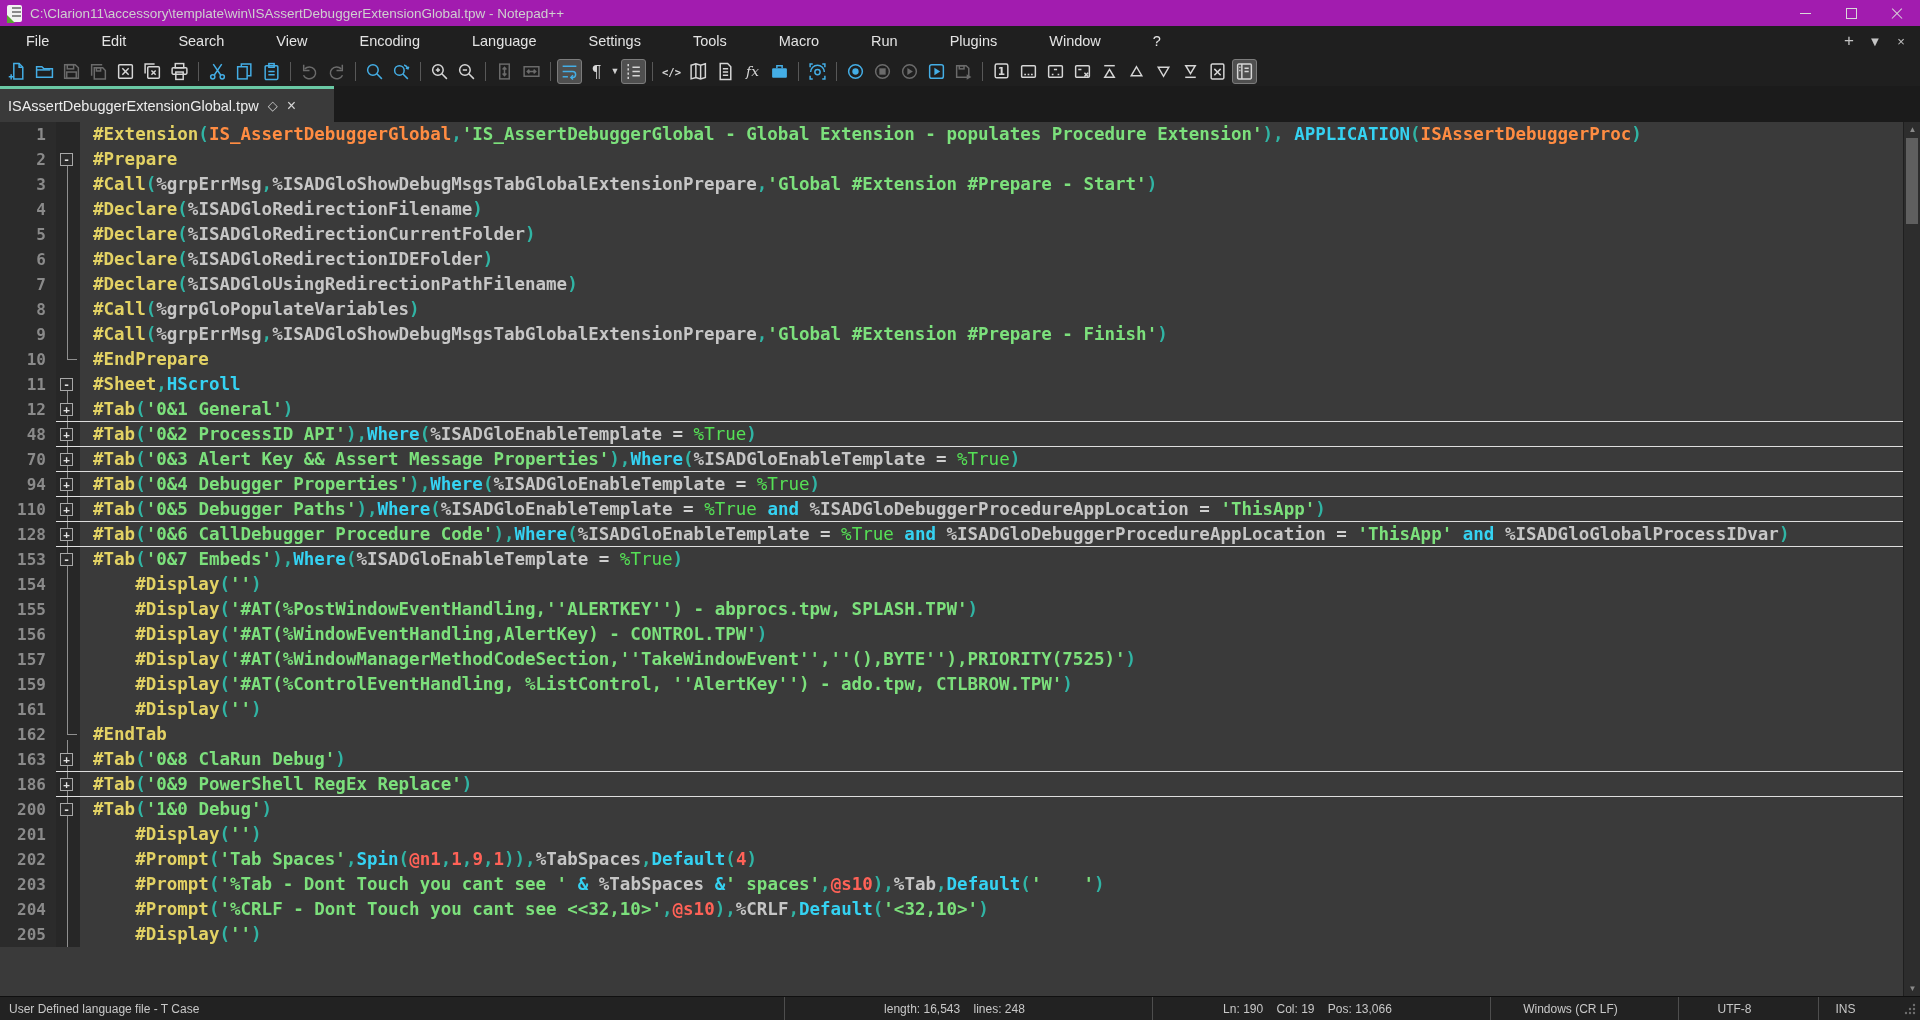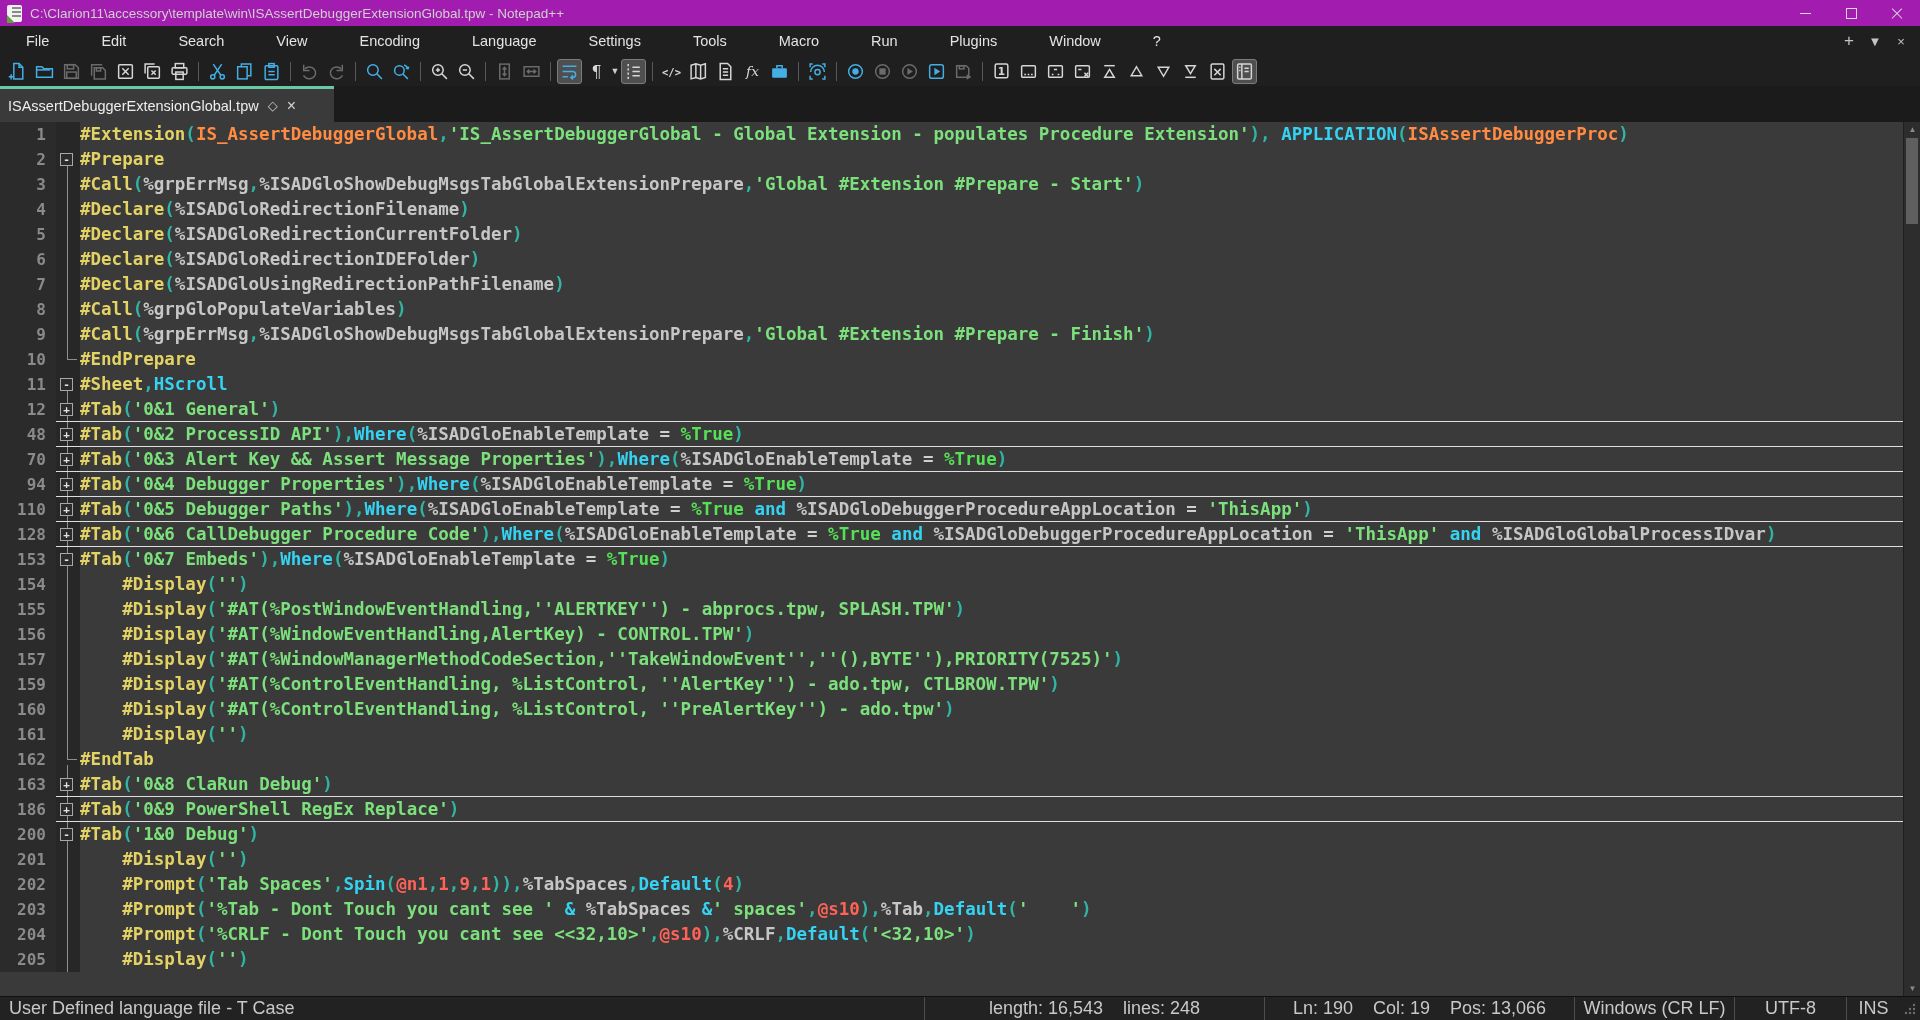--- a/index.html
+++ b/index.html
@@ -61,44 +61,44 @@
          font:600 16px/25px "DejaVu Sans Mono", monospace; }
   .um { flex:1; display:flex; position:relative; min-width:0; }
   .fm { width:24px; flex:none; background:#272727; position:relative; }
   .fs { position:absolute; left:11px; width:1px; background:#8f8f8f; }
   .fs.up { top:0; height:7px; } .fs.dn { top:18px; height:7px; }
   .fs.full { top:0; height:25px; } .fs.half { top:0; height:12px; }
   .fh { position:absolute; left:11px; top:12px; width:10px; height:1px; background:#8f8f8f; }
   .fb { position:absolute; left:4px; top:6px; width:13px; height:13px; border:1px solid #a8a8a8;
         color:#e2e2e2; font:700 11px/11px "DejaVu Sans Mono", monospace; text-align:center;
         background:#2b2b2b; z-index:2; }
-  .cl { flex:1; white-space:pre; overflow:hidden;
+  .cl { flex:1; padding-left:13px; white-space:pre; overflow:hidden;
         font:600 17.5px/25px "DejaVu Sans Mono", monospace; color:#d0d0d0; min-width:0; }
   .uline { position:absolute; left:0; right:0; bottom:0; height:1px; background:#dedede; }
   .tk-k { color:var(--keyword-yellow); font-weight:800; }
   .tk-o { color:var(--ident-orange);  font-weight:800; }
   .tk-s { color:var(--string-green); }
   .tk-p { color:var(--punct-teal); }
   .tk-v { color:var(--variable-gray); }
   .tk-c { color:var(--cyan-keyword); font-weight:800; }
-  .tk-t { color:var(--true-green);  font-weight:700; }
+  .tk-t { color:var(--true-green);  font-weight:400; }
   .tk-n { color:var(--number-red);  font-weight:700; }
   .tk-w { color:#d0d0d0; }
 
   
   .vsb { position:absolute; right:0; top:0; bottom:0; width:17px; background:#2d2d2d;
          border-left:1px solid #1f1f1f; }
   .vsb-arrow { position:absolute; left:0; width:17px; height:15px; color:#8a8a8a; font-size:8px;
          display:flex; align-items:center; justify-content:center; }
   .vsb-up { top:0; } .vsb-dn { bottom:0; }
   .vsb-thumb { position:absolute; left:2px; right:2px; top:16px; height:86px; background:#5f5f5f; }
 
   
   .statusbar { height:24px; background:#222222; border-top:1px solid #101010; display:flex;
-               align-items:center; color:#c8c8c8; font-size:18px; flex:none; white-space:pre; }
+               align-items:center; color:#c8c8c8; font-size:12px; flex:none; white-space:pre;gap:28px; }
   .sb-left { flex:1; padding-left:9px; overflow:hidden; }
   .sb-sec { border-left:1px solid #4e4e4e; height:24px; display:flex; align-items:center;
             justify-content:center; flex:none; }
   .sb-len { width:340px; } .sb-pos { width:310px; } .sb-eol { width:160px; }
   .sb-enc { width:112px; } .sb-ins { width:54px; }
   .sb-grip { width:20px; height:24px; display:flex; align-items:center; justify-content:center; color:#666; }
 </style>
 </head>
 <body>
 
@@ -639,29 +639,20 @@
         <div class="row">
           <div class="gut">159</div>
           <div class="um">
             <div class="fm">
               <span class="fs full"></span>
             </div>
             <div class="cl"><span class="tk-w">    </span><span class="tk-k">#Display</span><span class="tk-p">(</span><span class="tk-s">'#AT(%ControlEventHandling, %ListControl, ''AlertKey'') - ado.tpw, CTLBROW.TPW'</span><span class="tk-p">)</span></div>
           </div>
         </div>
         <div class="row">
-          <div class="gut">160</div>
-          <div class="um">
-            <div class="fm">
-              <span class="fs full"></span>
-            </div>
-            <div class="cl"><span class="tk-w">    </span><span class="tk-k">#Display</span><span class="tk-p">(</span><span class="tk-s">'#AT(%ControlEventHandling, %ListControl, ''PreAlertKey'') - ado.tpw'</span><span class="tk-p">)</span></div>
-          </div>
-        </div>
-        <div class="row">
           <div class="gut">161</div>
           <div class="um">
             <div class="fm">
               <span class="fs full"></span>
             </div>
             <div class="cl"><span class="tk-w">    </span><span class="tk-k">#Display</span><span class="tk-p">(</span><span class="tk-s">''</span><span class="tk-p">)</span></div>
           </div>
         </div>
         <div class="row">
           <div class="gut">162</div>

